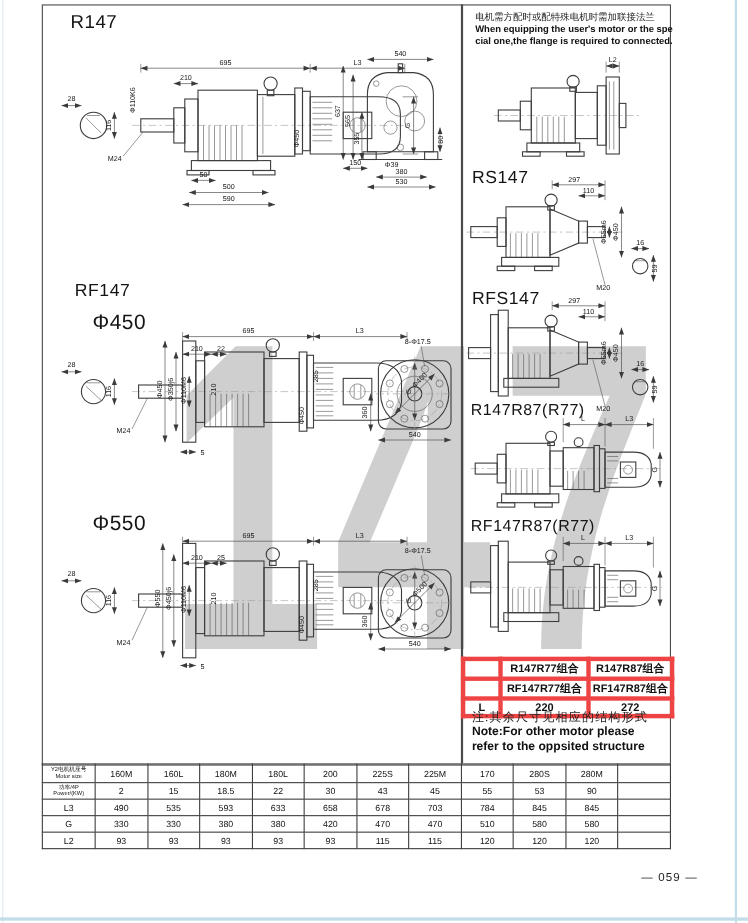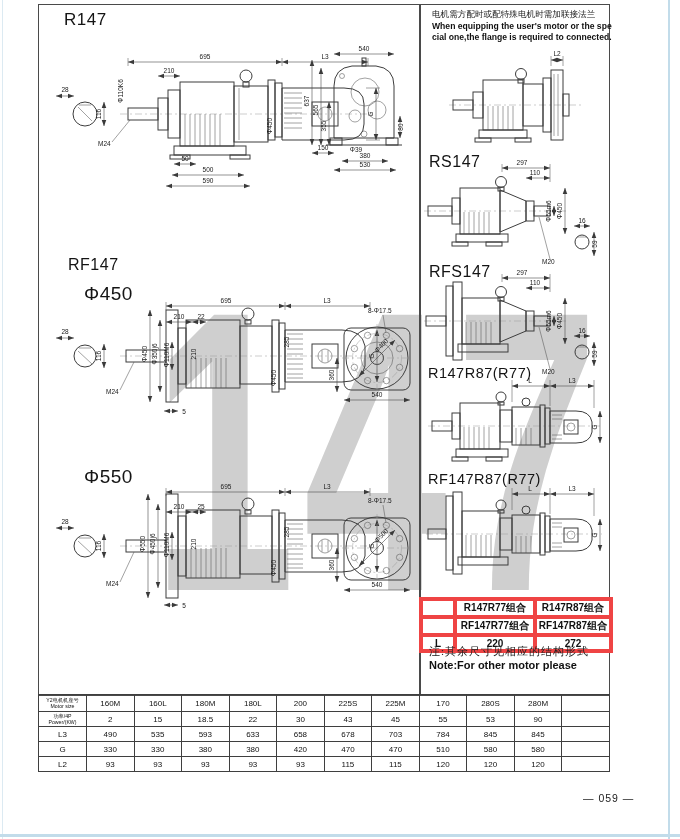--- a/index.html
+++ b/index.html
@@ -13,21 +13,21 @@
   .sec{position:absolute;z-index:2}
   .t1{position:absolute;z-index:4;color:#141414;letter-spacing:.5px;font-weight:400}
   svg{overflow:visible;display:block}
   .cp{fill:none;stroke:#3d3d3d;stroke-width:1}
   .th{fill:none;stroke:#555;stroke-width:.55}
   .dim{fill:none;stroke:#4a4a4a;stroke-width:.6}
   .cl{fill:none;stroke:#999;stroke-width:.5;stroke-dasharray:7 3 2 3}
   .dt{font:6.5px "Liberation Sans",sans-serif;fill:#1a1a1a}
   .dtm{text-anchor:middle}
   .note-top{position:absolute;left:432px;top:10px;width:180px;z-index:4;font-size:8.6px;line-height:1.3}
-  .note-top .zh{font-family:Liberation Mono, monospace;color:#222}
+  .note-top .zh{font-family:Liberation Serif, serif;color:#222}
   .note-top .en{font-weight:600;color:#111}
   .note-bottom{position:absolute;left:429px;top:644px;width:182px;z-index:4}
   .note-bottom .zh{font-size:11px;letter-spacing:1px;font-family:"Liberation Serif",serif;color:#222}
   .note-bottom .en{font-size:11px;font-weight:700;line-height:1.25;color:#111}
   table{border-collapse:collapse;table-layout:fixed}
   .combo{position:absolute;left:419px;top:597px;width:190px;z-index:4}
   .combo td{border:4px solid #ef4444;text-align:center;vertical-align:middle;height:12px;
             font-size:10px;font-weight:700;padding:0;overflow:hidden}
   .sizetab{position:absolute;left:38px;top:694px;width:572px;z-index:4}
   .sizetab td{border:1px solid #3f3f3f;text-align:center;vertical-align:middle;height:14px;
@@ -584,20 +584,21 @@
     <td>L</td>
     <td>220</td>
     <td>272</td>
   </tr>
 </tbody>
     </table>
 
 <div class="note-bottom">
   <div class="zh">注:其余尺寸见相应的结构形式</div>
   <div class="en">Note:For other motor please</div>
+  <div class="en">refer to the oppsited structure</div>
 </div>
 
 <table class="sizetab">
   <colgroup>
         <col style="width:48px">
         <col>
         <col>
         <col>
         <col>
         <col>

